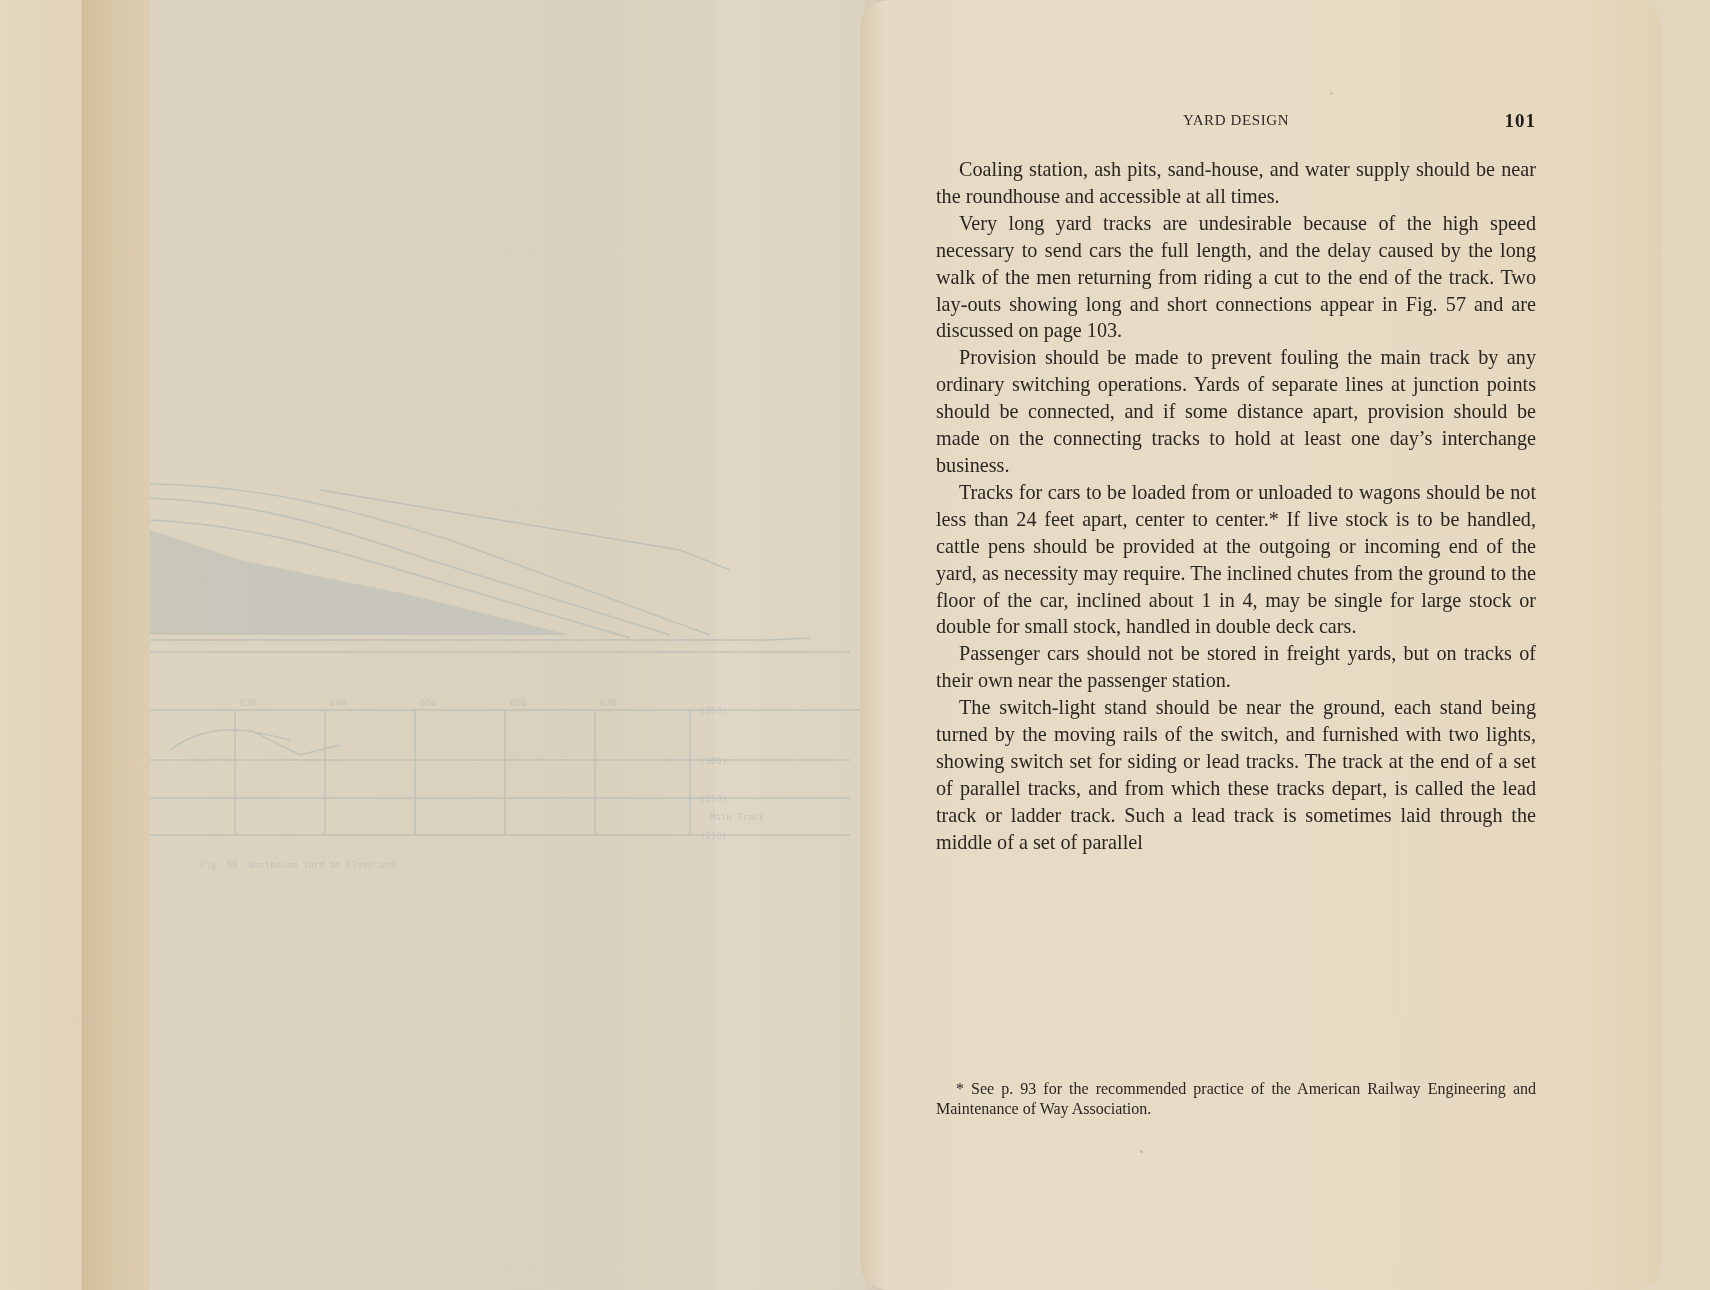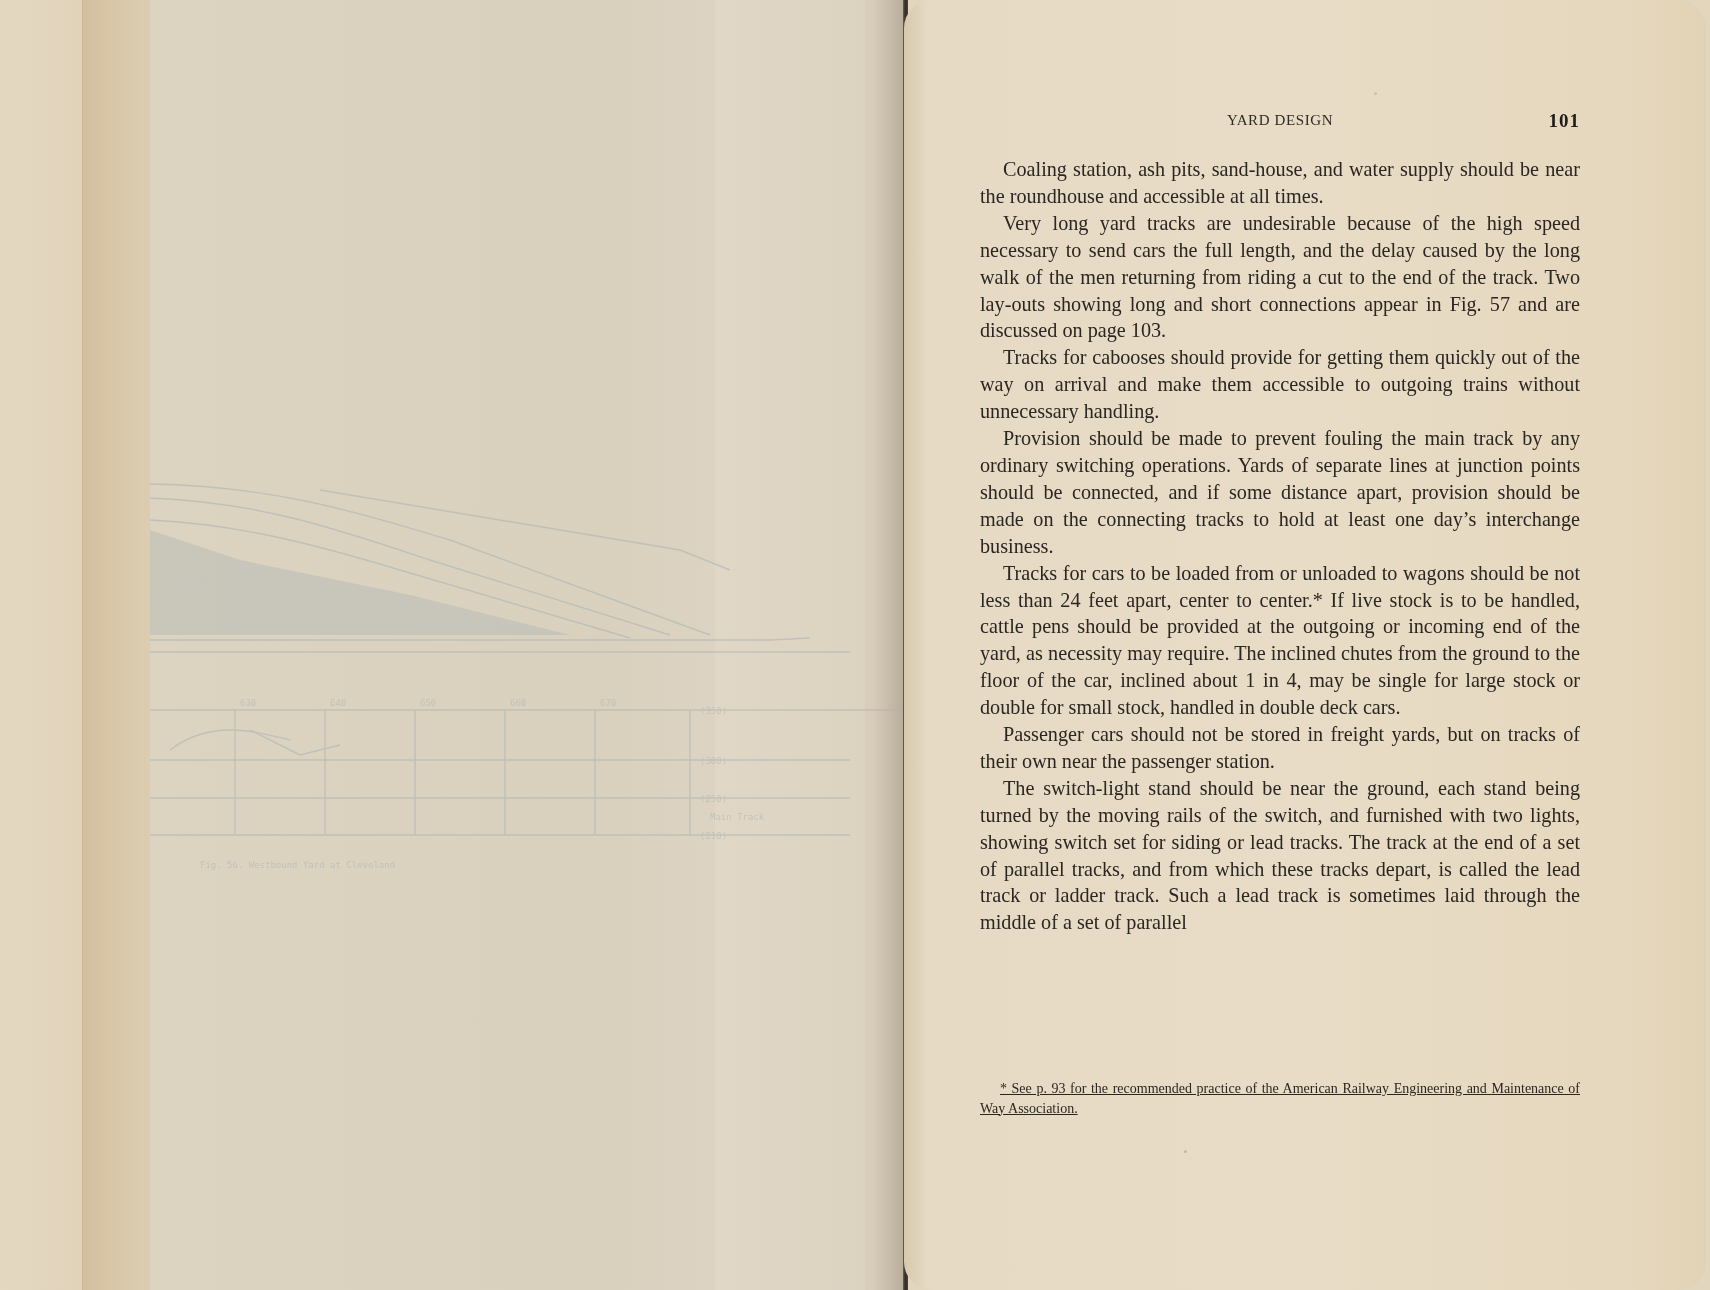--- a/index.html
+++ b/index.html
@@ -13,33 +13,33 @@
   .band-edge { position: absolute; left: 82px; top: 0; width: 68px; height: 1290px;
     background: linear-gradient(90deg, #d3bf9e 0%, #d8c6a7 40%, #dccdb2 100%);
     border-left: 1px solid #cdb693; }
   .left-page { position: absolute; left: 150px; top: 0; width: 753px; height: 1290px;
     background: linear-gradient(90deg, #dcd3c1 0%, #d9d0be 60%, #dcd3c2 75%, #d7cdba 96%, #b9ae9b 100%); }
   .left-page .strip { position: absolute; left: 565px; top: 0; width: 150px; height: 1290px;
     background: rgba(236,228,212,0.25); }
   .bleed { position: absolute; left: 0; top: 420px; width: 753px; height: 460px; opacity: 0.55; }
   .spine { position: absolute; left: 903px; top: 0; width: 5px; height: 1290px;
     background: linear-gradient(90deg, #6b6155 0%, #2f2a25 45%, #4a433b 100%); }
-  .right-page { position: absolute; left: 904px; top: 0; width: 802px; height: 1290px;
+  .right-page { position: absolute; left: 860px; top: 0; width: 802px; height: 1290px;
     background: linear-gradient(90deg, #d8c9ad 0%, #e6dac4 3%, #e8dcc6 50%, #e6d8be 90%, #e2d2b5 100%); border-radius: 28px; }
   .running-head { position: absolute; left: 76px; top: 110px; width: 600px; height: 22px; }
   .running-title { position: absolute; left: 0; width: 600px; text-align: center;
     font-size: 15px; letter-spacing: 0.6px; color: #2f2b27; top: 2px; }
   .folio { position: absolute; right: 0; top: 0; font-size: 19px; font-weight: bold;
     letter-spacing: 1px; color: #1f1c19; }
   .body-text { position: absolute; left: 76px; top: 156px; width: 600px;
     font-size: 20.2px; line-height: 26.9px; color: #2a2622; text-align: justify;
     hyphens: none; }
   .body-text p { margin: 0; text-indent: 23px; }
   .footnote { position: absolute; left: 76px; top: 1079px; width: 600px;
-    font-size: 14px; line-height: 19.5px; color: #2a2622; text-align: justify; text-decoration: underline; }
+    font-size: 16px; line-height: 19.5px; color: #2a2622; text-align: justify; }
   .footnote p { margin: 0; text-indent: 20px; }
   .speck { position: absolute; width: 3px; height: 3px; border-radius: 50%; }
 </style>
 </head>
 <body>
 
 <div class="band-outer"></div>
 <div class="band-edge"></div>
 
 <div class="left-page">
@@ -89,21 +89,20 @@
 
 <div class="right-page">
   <div class="running-head">
     <span class="running-title">YARD DESIGN</span>
     <span class="folio">101</span>
   </div>
 
   <div class="body-text">
     <p>Coaling station, ash pits, sand-house, and water supply should be near the roundhouse and accessible at all times.</p>
     <p>Very long yard tracks are undesirable because of the high speed necessary to send cars the full length, and the delay caused by the long walk of the men returning from riding a cut to the end of the track.  Two lay-outs showing long and short  connections appear in Fig. 57 and are discussed on page 103.</p>
-    <p>Tracks for cabooses should provide for getting them quickly out of the way on arrival and make them accessible to outgoing trains without unnecessary handling.</p>
     <p>Provision should be made to prevent fouling the main track by any ordinary switching operations.  Yards of separate lines at junction points should be connected, and if some distance apart, provision should be made on the connecting tracks to hold at least one day’s interchange business.</p>
     <p>Tracks for cars to be loaded from or unloaded to wagons should be not less than 24 feet apart, center to center.*  If live stock is to be handled, cattle pens should be provided at the outgoing or incoming end of the yard, as necessity may require.  The inclined chutes from the ground to the floor of the car, inclined about 1 in 4, may be single for large stock or double for small stock, handled in double deck cars.</p>
     <p>Passenger cars should not be stored in freight yards, but on tracks of their own near the passenger station.</p>
     <p>The switch-light stand should be near the ground, each stand being turned by the moving rails of the switch, and furnished with two lights, showing switch set for siding or lead tracks.  The track at the end of a set of parallel tracks, and from which these tracks depart, is called the lead track or ladder track.  Such a lead track is sometimes laid through the middle of a set of parallel</p>
   </div>
 
   <div class="footnote">
     <p>* See p. 93 for the recommended practice of the American Railway Engineering and Maintenance of Way Association.</p>
   </div>
 

